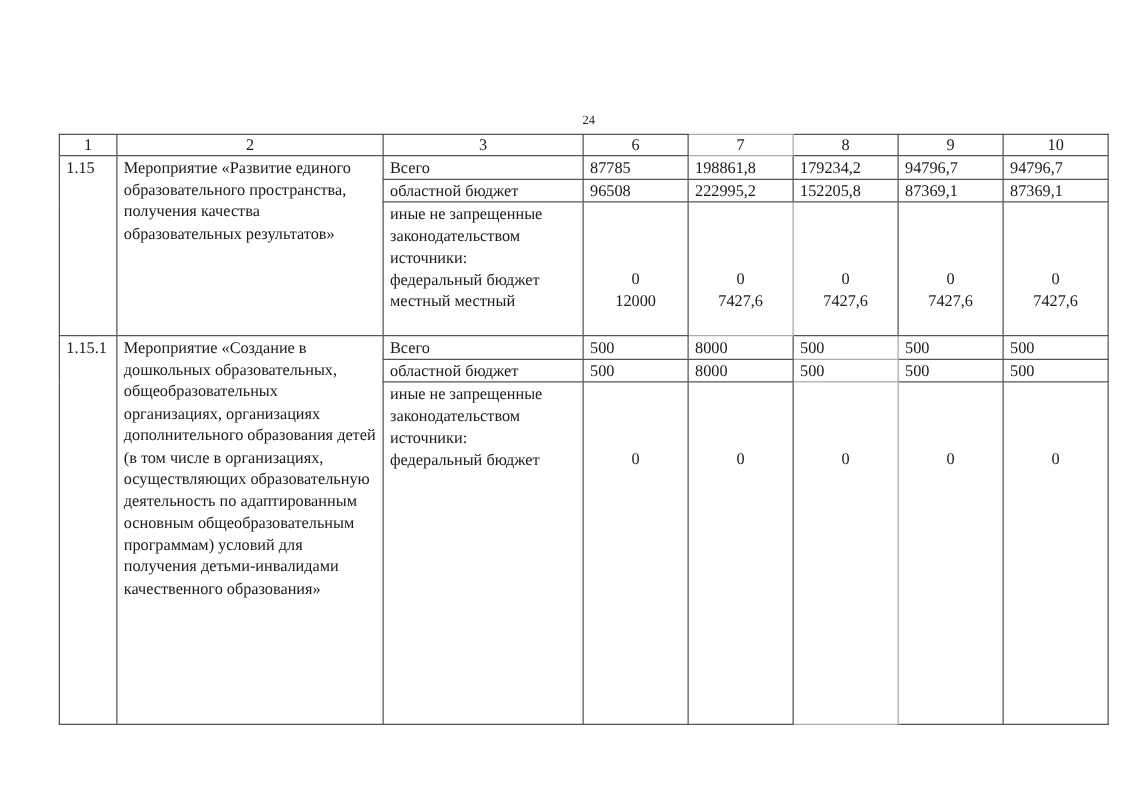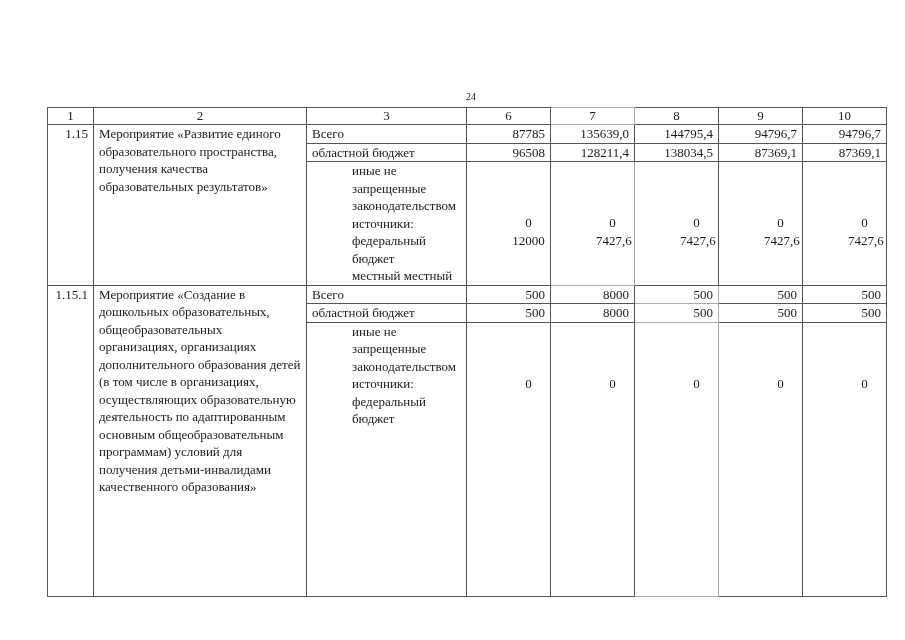--- a/index.html
+++ b/index.html
@@ -3,26 +3,26 @@
 <meta charset="utf-8">
 <style>
   html, body { margin: 0; padding: 0; background: #ffffff; }
   body { width: 905px; height: 640px; position: relative; overflow: hidden;
          font-family: "Liberation Serif", "DejaVu Serif", serif; color: #1a1a1a; }
   .page-num { position: absolute; top: 91px; left: 466px; font-size: 10px; }
   table.grid { position: absolute; top: 107px; left: 47px; border-collapse: collapse;
                table-layout: fixed; width: 839px; font-size: 13px; line-height: 17.5px; }
   table.grid td { border: 1px solid #555; padding: 0 5px; vertical-align: top; }
   td.hdr { text-align: center; height: 16px; line-height: 16px; }
-  td.num { text-align: right; white-space: nowrap; }
-  td.id { text-align: right; padding: 0 2px; }
+  td.num { text-align: left; white-space: nowrap; }
+  td.id { text-align: left; padding: 0 2px; }
   td.src { padding: 0 4px; }
   .row-single td { height: 17px; }
   td.cell-multi { text-align: center; vertical-align: top; }
-  .stack { display: block; margin-left: 40px; }
+  .stack { display: block; }
   .light { border-color: #aaa !important; }
 </style>
 </head>
 <body>
 
 <div class="page-num">24</div>
 
 <table class="grid">
   <colgroup>
     <col style="width:46px">
@@ -44,30 +44,30 @@
     <td class="hdr">8</td>
     <td class="hdr">9</td>
     <td class="hdr">10</td>
   </tr>
 
   <tr class="row-single">
     <td class="id" rowspan="3">1.15</td>
     <td rowspan="3">Мероприятие «Развитие единого образовательного пространства, получения качества образовательных результатов»</td>
     <td class="src">Всего</td>
     <td class="num">87785</td>
-    <td class="num">135639,0</td>
-    <td class="num">144795,4</td>
+    <td class="num">198861,8</td>
+    <td class="num">179234,2</td>
     <td class="num">94796,7</td>
     <td class="num">94796,7</td>
   </tr>
   <tr class="row-single">
     <td class="src">областной бюджет</td>
     <td class="num">96508</td>
-    <td class="num">128211,4</td>
-    <td class="num">138034,5</td>
+    <td class="num">222995,2</td>
+    <td class="num">152205,8</td>
     <td class="num">87369,1</td>
     <td class="num">87369,1</td>
   </tr>
   <tr style="height:107px">
     <td class="src">
       <span class="stack">иные не запрещенные</span>
       <span class="stack">законодательством</span>
       <span class="stack">источники:</span>
       <span class="stack">федеральный бюджет</span>
       <span class="stack">местный местный</span>

